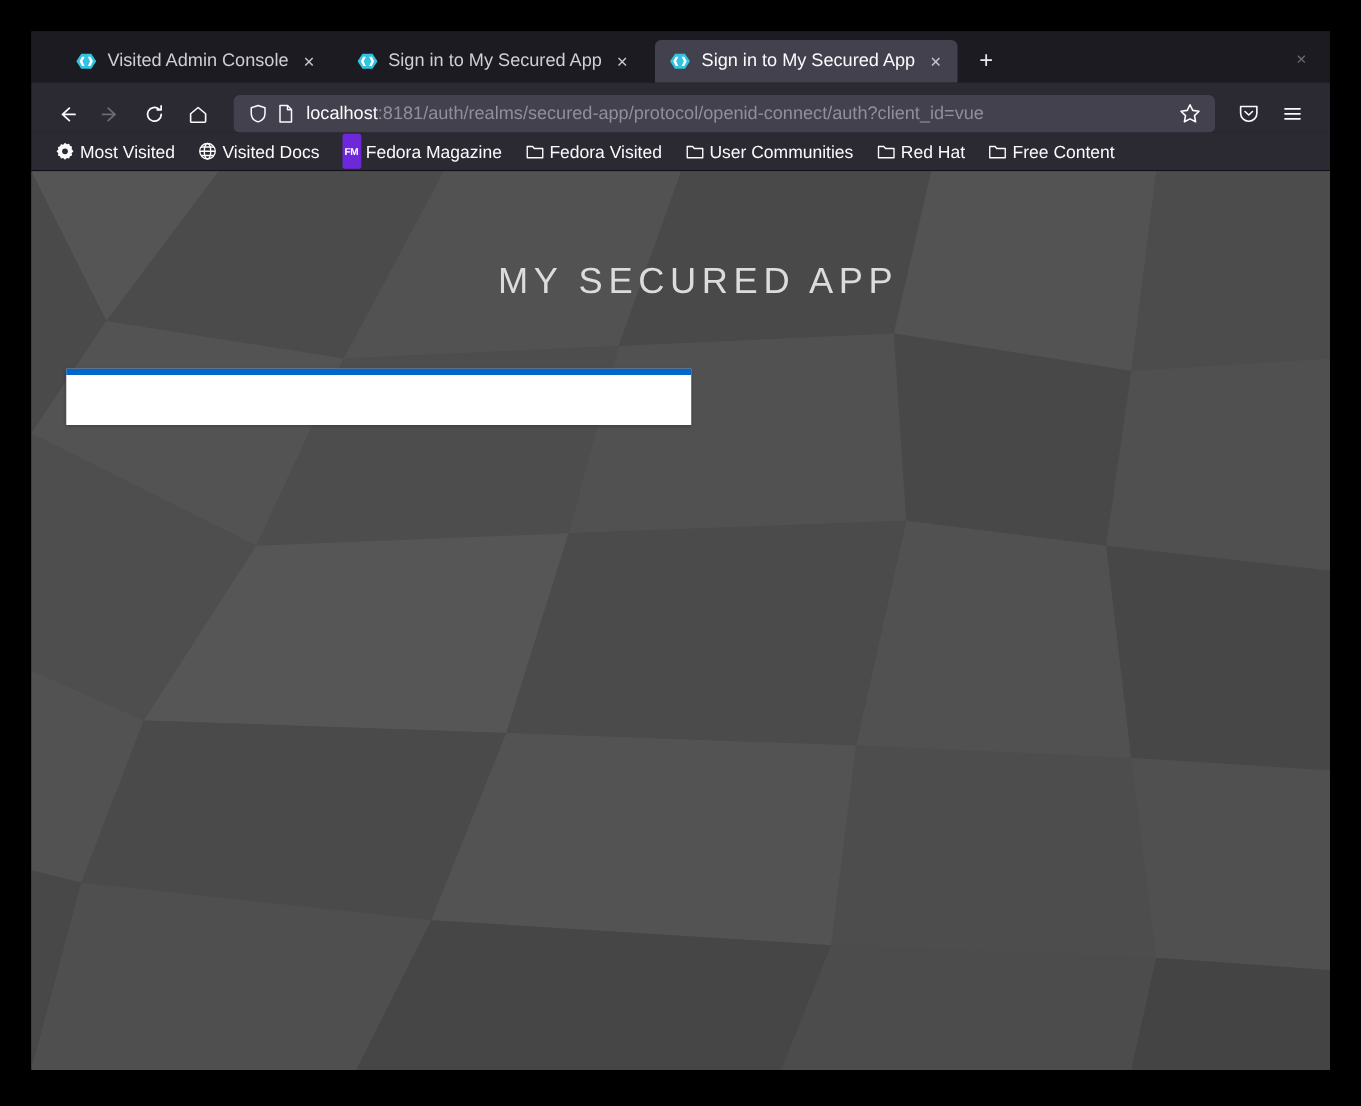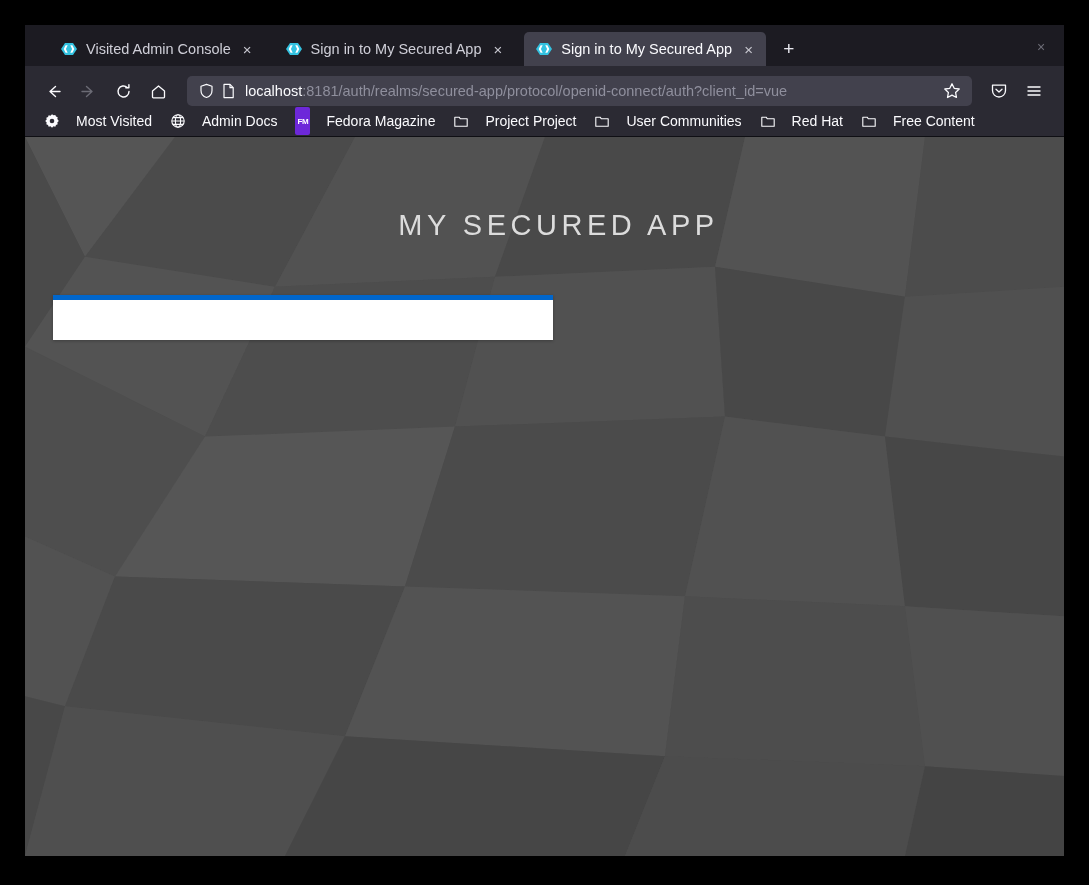--- a/index.html
+++ b/index.html
@@ -120,21 +120,21 @@
   .bookmarks {
     height: 31px;
     display: flex; align-items: center;
     gap: 4px;
     padding: 0 12px;
     background: #2b2a33;
     flex: none;
     border-bottom: 1px solid #0f0f14;
   }
   .bm {
-    display: flex; align-items: center; gap: 16px;
+    display: flex; align-items: center; gap: 4px;
     padding: 3px 7px;
     border-radius: 4px;
     color: #fbfbfe;
     font-size: 14px;
     white-space: nowrap;
   }
   .bm-ico { width: 16px; height: 16px; flex: none; display: block; }
   .fm-badge {
     width: 15px; height: 28px;
     background: #6d28d9;
@@ -295,33 +295,33 @@
       </svg>
       <span>Most Visited</span>
     </div>
 
     <div class="bm">
       <svg class="bm-ico" viewBox="0 0 16 16" fill="none" stroke="#fbfbfe" stroke-width="1.1">
         <circle cx="8" cy="8" r="6.2"></circle>
         <ellipse cx="8" cy="8" rx="2.6" ry="6.2"></ellipse>
         <path d="M1.9 8h12.2M2.8 4.6h10.4M2.8 11.4h10.4"></path>
       </svg>
-      <span>Admin Docs</span>
+      <span>Visited Docs</span>
     </div>
 
     <div class="bm">
       <span class="fm-badge">FM</span>
       <span>Fedora Magazine</span>
     </div>
 
     <div class="bm">
       <svg class="bm-ico" viewBox="0 0 16 16" fill="none" stroke="#fbfbfe" stroke-width="1.1">
         <path d="M1.8 4.2h4.3l1.3 1.6h6.8v7.4H1.8z" stroke-linejoin="round"></path>
       </svg>
-      <span>Project Project</span>
+      <span>Fedora Visited</span>
     </div>
 
     <div class="bm">
       <svg class="bm-ico" viewBox="0 0 16 16" fill="none" stroke="#fbfbfe" stroke-width="1.1">
         <path d="M1.8 4.2h4.3l1.3 1.6h6.8v7.4H1.8z" stroke-linejoin="round"></path>
       </svg>
       <span>User Communities</span>
     </div>
 
     <div class="bm">

